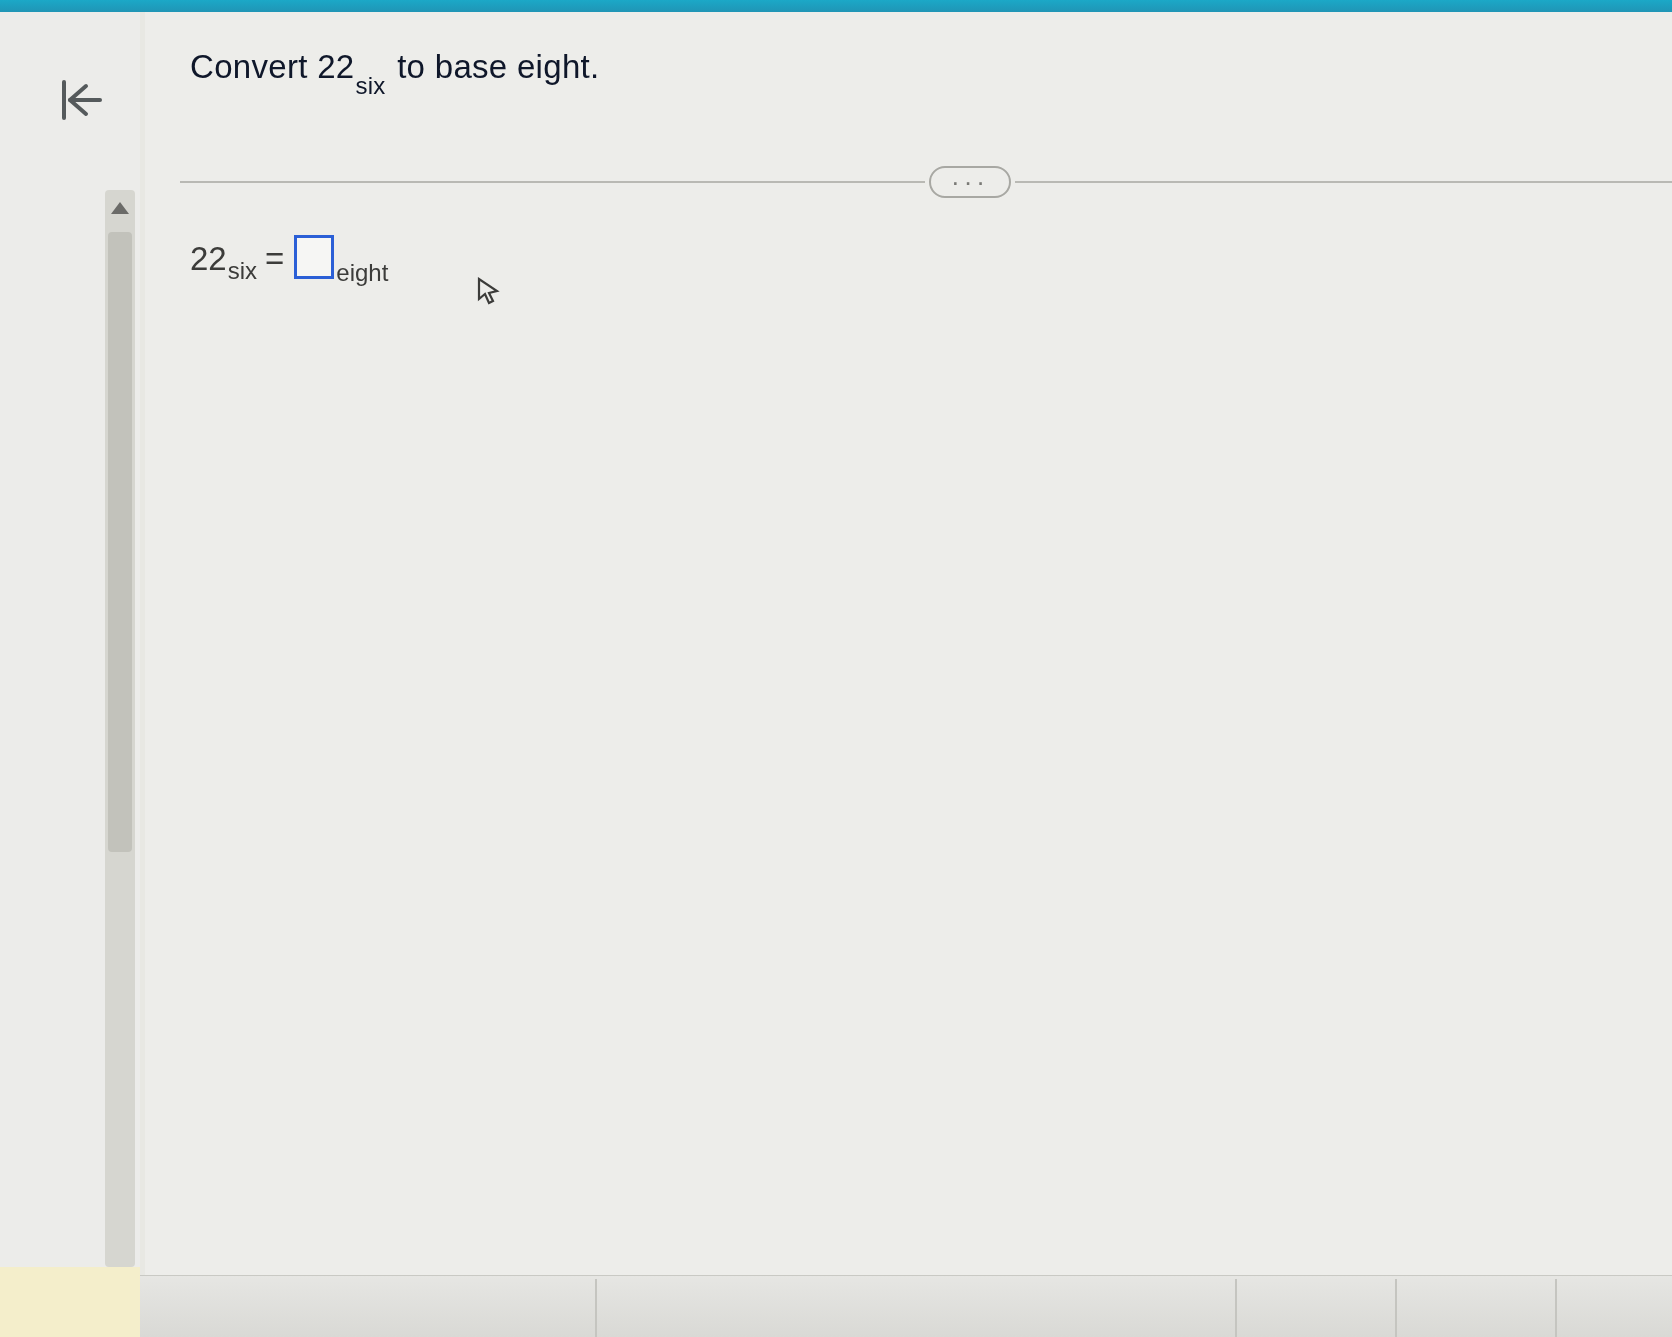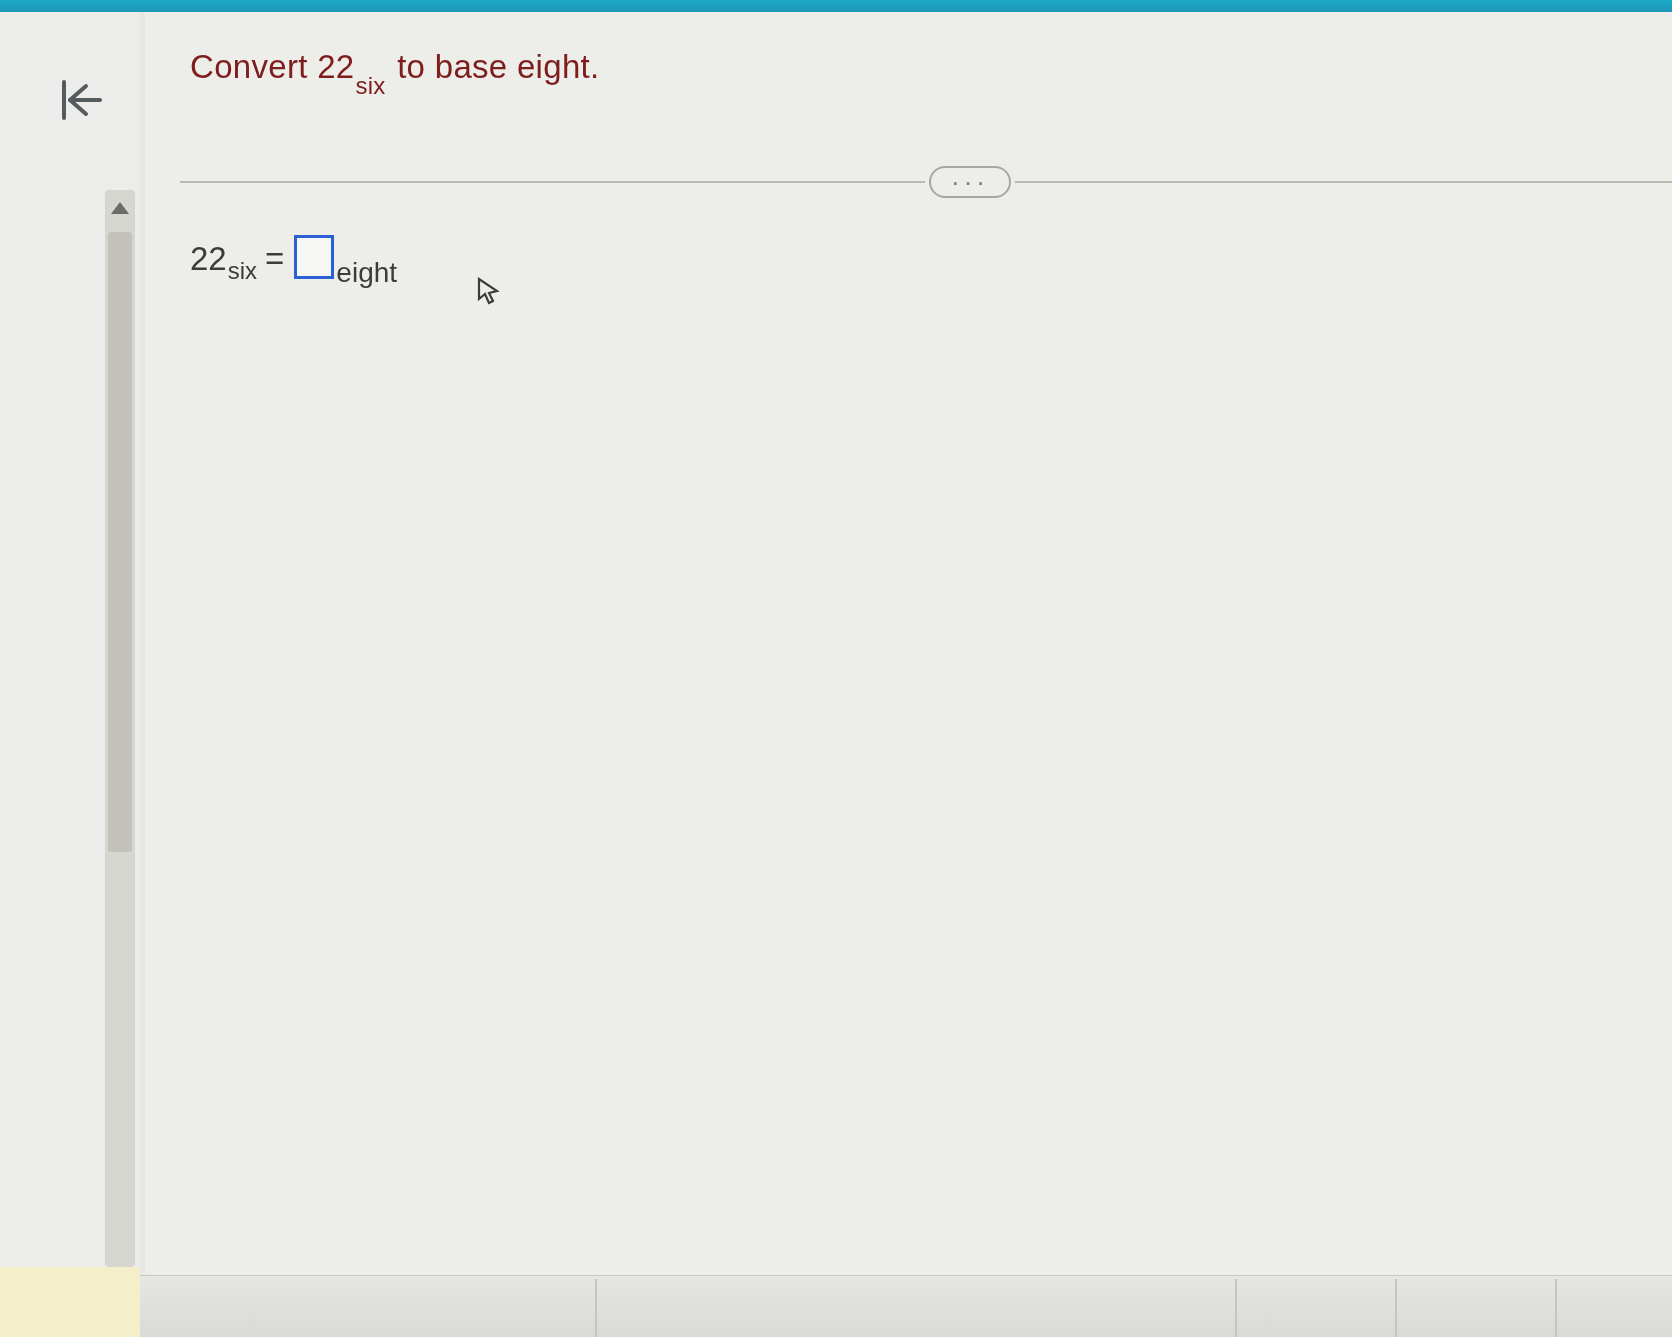--- a/index.html
+++ b/index.html
@@ -57,21 +57,21 @@
     }
     .content {
       position: absolute;
       top: 12px; left: 145px; right: 0; bottom: 0;
       background: #ededea;
     }
     .question {
       position: absolute;
       top: 36px; left: 45px;
       font-size: 33px;
-      color: #7f1d1d;
+      color: #0f172a;
       letter-spacing: 0.3px;
     }
     .question .sub {
       font-size: 24px;
       vertical-align: sub;
       position: relative;
       top: 8px;
       margin-left: 1px;
       margin-right: 2px;
     }
@@ -124,21 +124,21 @@
     }
     .answer-box {
       width: 40px; height: 44px;
       border: 3px solid #2b5fd6;
       background: #f6f6f4;
       display: inline-block;
       position: relative;
       top: -2px;
     }
     .answer-line .sub3 {
-      font-size: 28px;
+      font-size: 24px;
       position: relative;
       top: 14px;
       margin-left: 2px;
     }
     .cursor-icon {
       position: absolute;
       top: 265px; left: 330px;
       color: #3c3c3a;
       pointer-events: none;
     }

